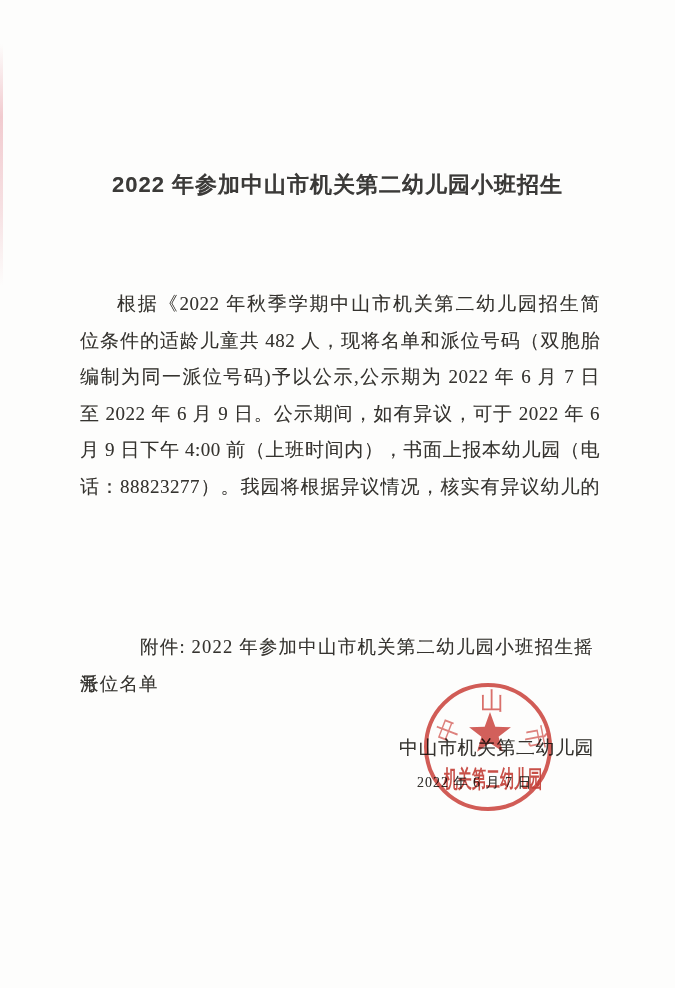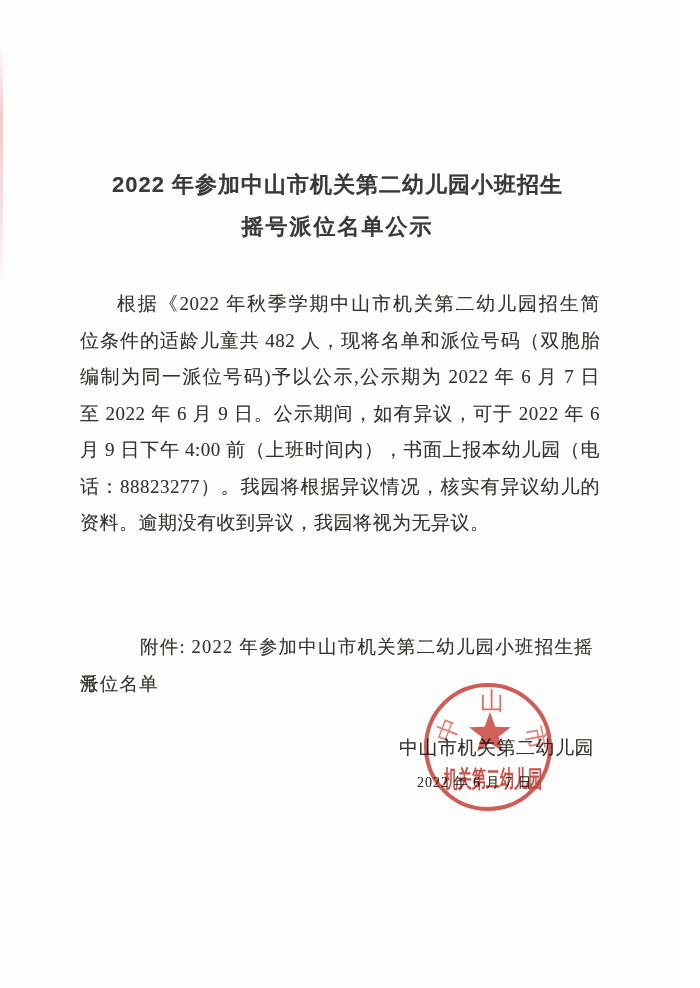--- a/index.html
+++ b/index.html
@@ -97,30 +97,28 @@
   }
 </style>
 </head>
 <body>
 
 <div class="page">
 
   <div class="scan-edge"></div>
 
   <div class="title-line title-1">2022 年参加中山市机关第二幼儿园小班招生</div>
-  <div class="title-line title-2">摇号派位名单公示</div>
 
   <div class="body-text">
     <div class="line just indent2">根据《2022 年秋季学期中山市机关第二幼儿园招生简</div>
     <div class="line just">位条件的适龄儿童共 482 人，现将名单和派位号码（双胞胎</div>
     <div class="line just">编制为同一派位号码)予以公示,公示期为 2022 年 6 月 7 日</div>
     <div class="line just">至 2022 年 6 月 9 日。公示期间，如有异议，可于 2022 年 6</div>
     <div class="line just">月 9 日下午 4:00 前（上班时间内），书面上报本幼儿园（电</div>
     <div class="line just">话：88823277）。我园将根据异议情况，核实有异议幼儿的</div>
-    <div class="line">资料。逾期没有收到异议，我园将视为无异议。</div>
   </div>
 
   <div class="attach-text">
     <div class="line indent3">附件: 2022 年参加中山市机关第二幼儿园小班招生摇号</div>
     <div class="line">派位名单</div>
   </div>
 
   <div class="sig-org">中山市机关第二幼儿园</div>
   <div class="sig-date">2022 年 6 月 7 日</div>
 

